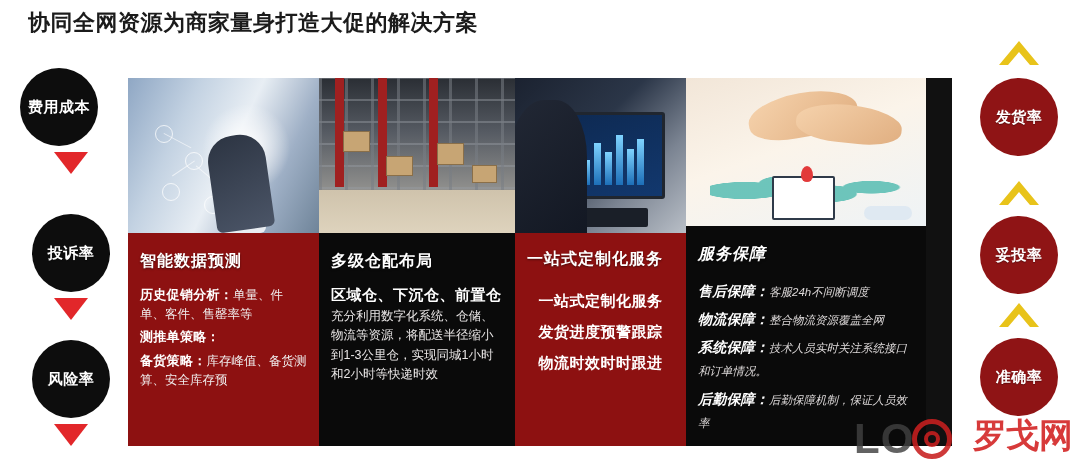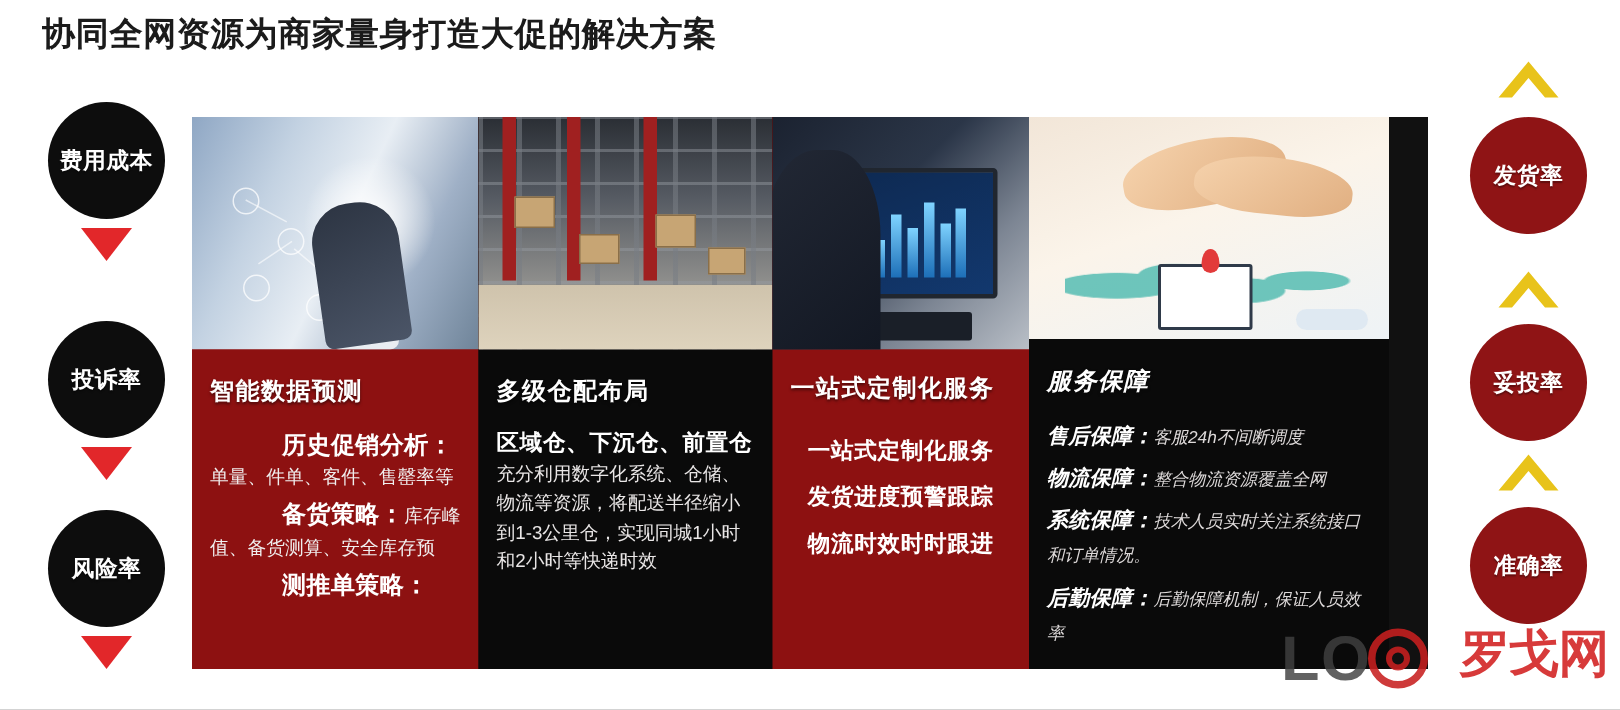--- a/index.html
+++ b/index.html
@@ -25,21 +25,21 @@
 
   .node { position: absolute; width: 78px; height: 78px; border-radius: 50%;
           display: flex; align-items: center; justify-content: center; }
   .node-label { font-size: 15px; font-weight: bold; color: #fff; white-space: nowrap;
                 letter-spacing: .5px; text-shadow: 0 1px 1px rgba(0,0,0,.35); }
 
   .node-dark { background: #0d0d0d; }
   .node-red  { background: #8f1415; }
 
   
-  .ln1 { left: 32px; top: 68px; }
+  .ln1 { left: 20px; top: 68px; }
   .ln2 { left: 32px; top: 214px; text-align: right; }
   .ln3 { left: 32px; top: 340px; }
 
   
   .rn1 { right: 22px; top: 78px; }
   .rn2 { right: 22px; top: 216px; }
   .rn3 { right: 22px; top: 338px; }
 
   
   .arrow-down {
@@ -75,21 +75,21 @@
   .body { flex: 1; padding: 10px 12px 8px; position: relative; }
 
   .card-title {
     text-align: left; color: #fff; font-size: 16px; font-weight: bold;
     letter-spacing: 1px; margin: 8px 0 14px;
     text-shadow: 0 1px 2px rgba(0,0,0,.5);
   }
   .card-title.tight { margin: 6px 0 16px; }
 
   .ln { color: #f0eeee; font-size: 12.5px; line-height: 1.5; }
-  .ln b { color: #ffffff; font-size: 16px; font-weight: bold; letter-spacing: .3px; margin-left: 48px; }
+  .ln b { color: #ffffff; font-size: 13px; font-weight: bold; letter-spacing: .3px; }
   .ln-big { color: #ffffff; font-size: 15px; font-weight: bold; line-height: 2.05;
             letter-spacing: .5px; text-align: center; }
   .ln-head { color: #fff; font-size: 15px; font-weight: bold; letter-spacing: .5px;
              margin-bottom: 2px; }
   .para { color: #e9e6e6; font-size: 12.5px; line-height: 1.55; }
 
   .kv { margin-bottom: 5px; line-height: 1.45; }
   .kv .k { color: #fff; font-size: 14px; font-weight: bold; letter-spacing: .2px; }
   .kv .v { color: #ddd9d9; font-size: 11.5px; }
 
@@ -227,24 +227,24 @@
           <div class="cuff"></div>
           <div class="hand"></div>
         </div>
       </div>
       <div class="body">
         <div class="card-title">智能数据预测</div>
         <div class="ln kv">
           <b>历史促销分析：</b><span>单量、件单、客件、售罄率等</span>
         </div>
         <div class="ln kv">
+          <b>测推单策略：</b>
+        </div>
+        <div class="ln kv">
           <b>备货策略：</b><span>库存峰值、备货测算、安全库存预</span>
-        </div>
-        <div class="ln kv">
-          <b>测推单策略：</b>
         </div>
       </div>
     </div>
 
     <div class="col col-2 col-black">
       <div class="thumb">
         <div class="thumb-inner art2">
           <div class="post" style="left:8%"></div>
           <div class="post" style="left:30%"></div>
           <div class="post" style="left:56%"></div>

